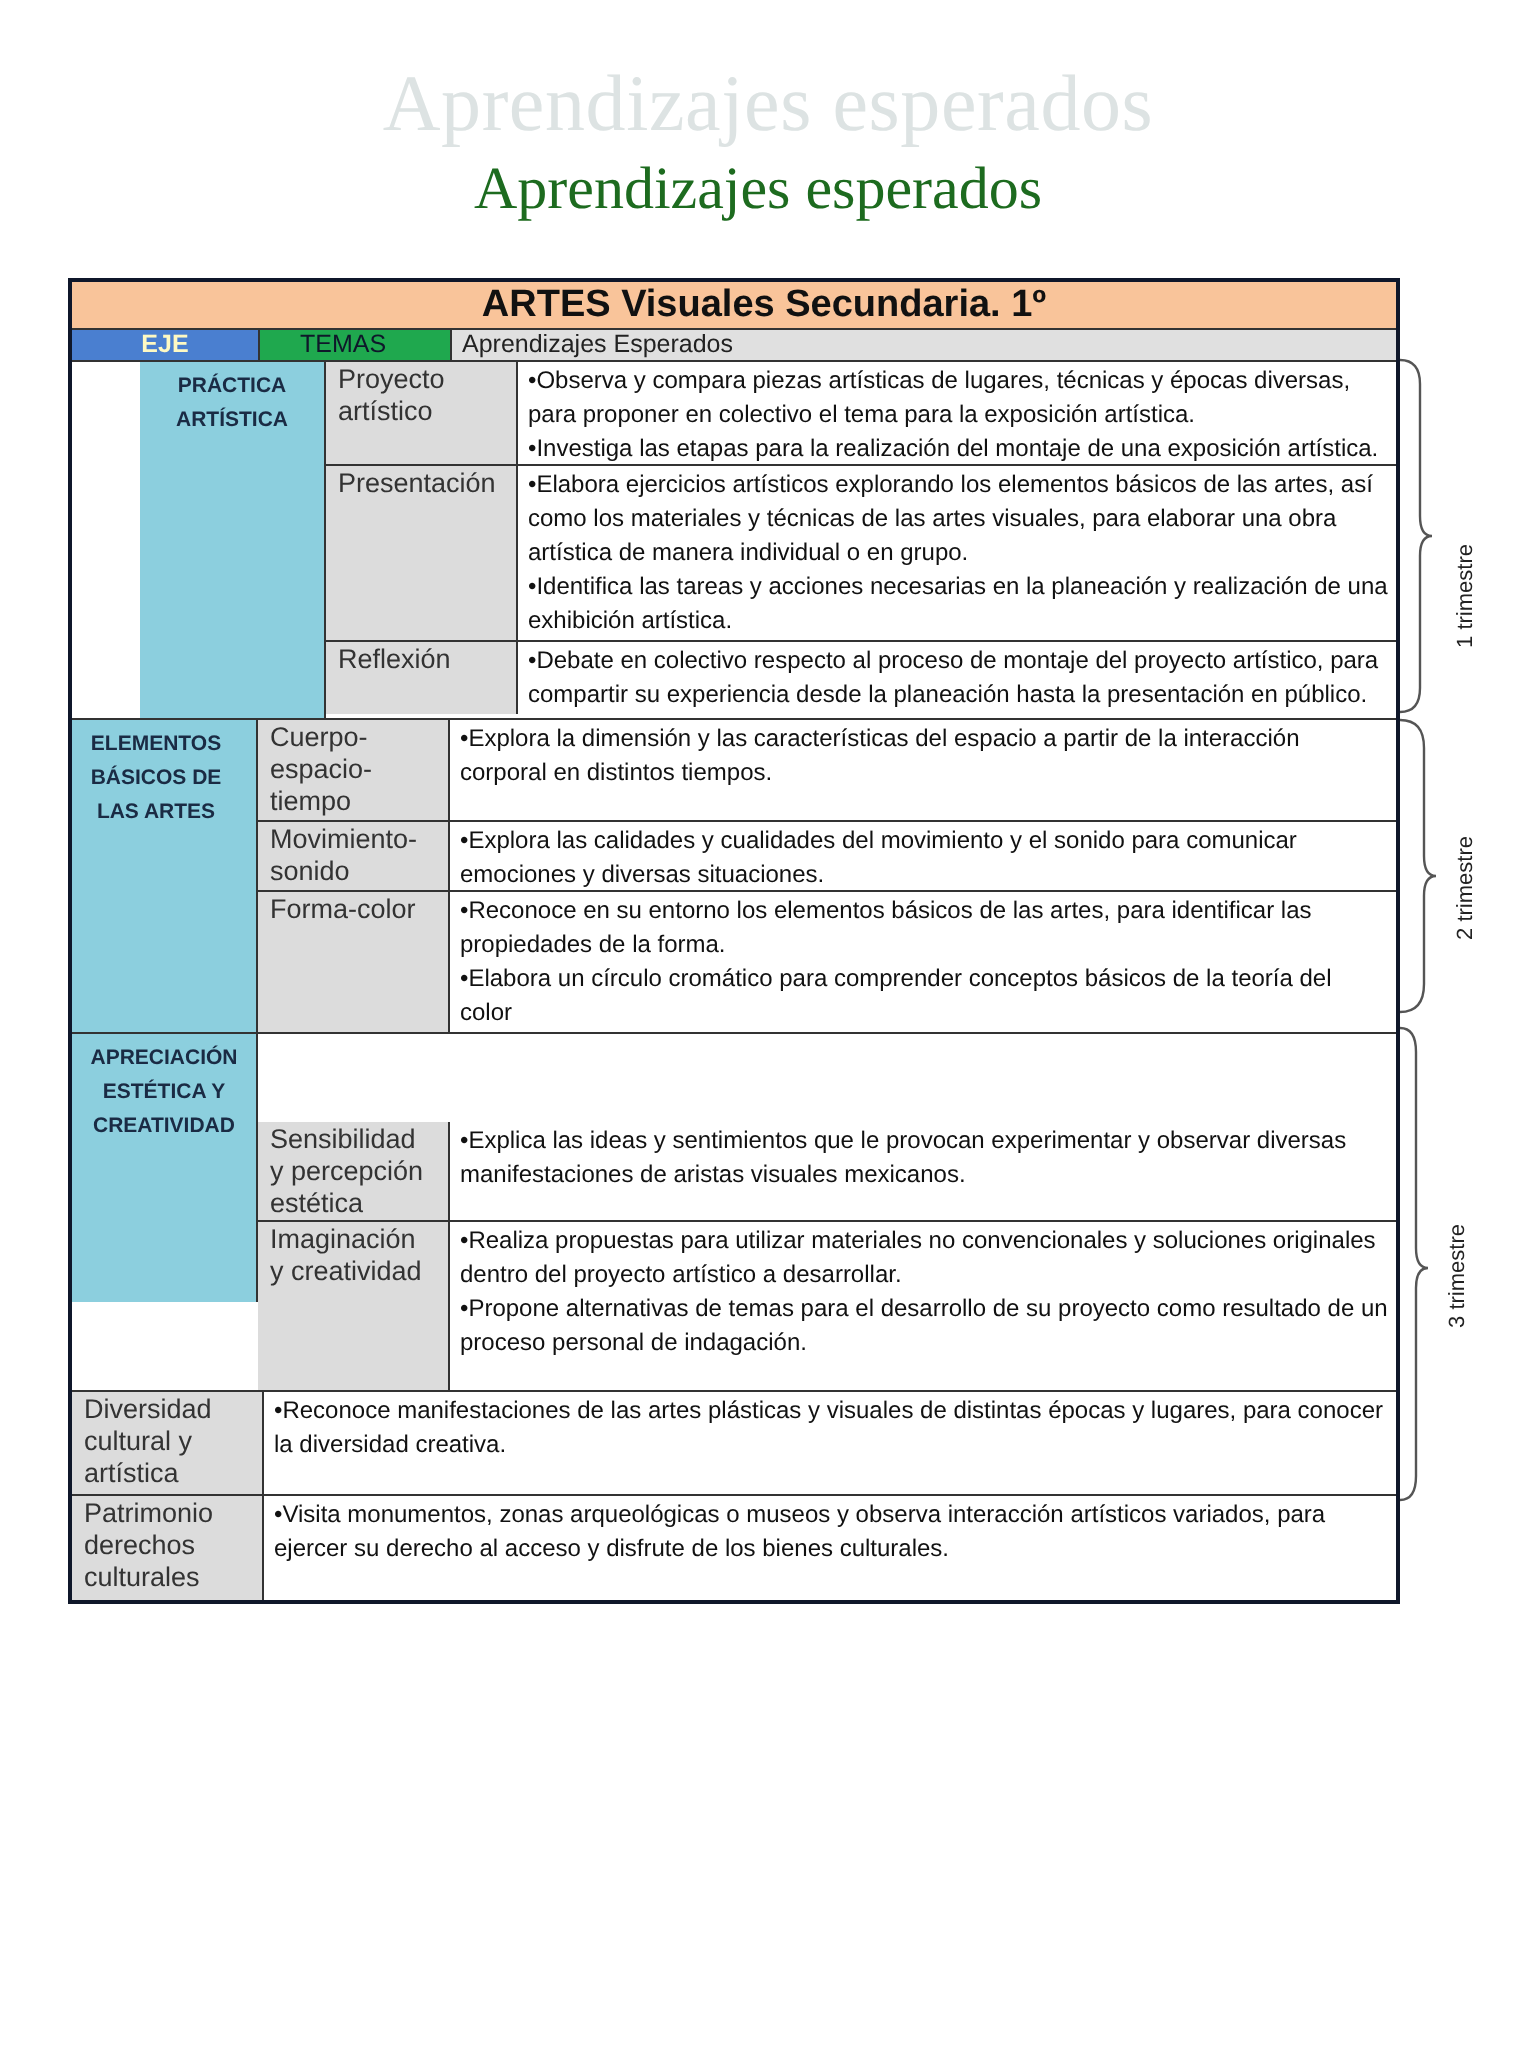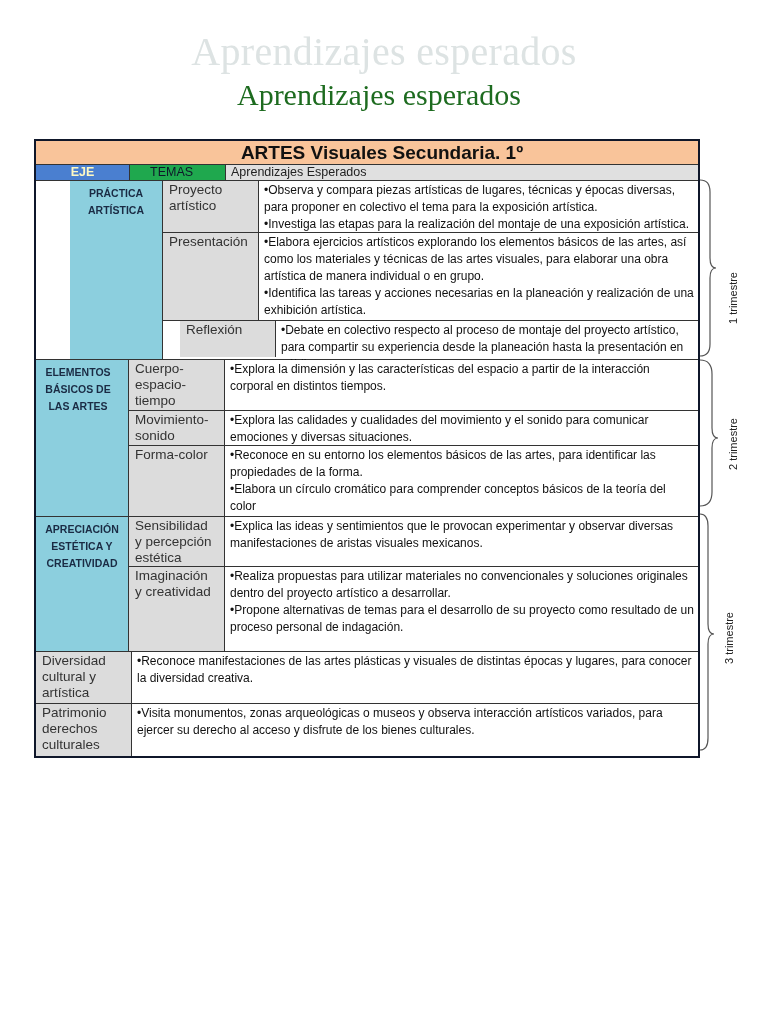--- a/index.html
+++ b/index.html
@@ -50,21 +50,21 @@
           <p>•Investiga las etapas para la realización del montaje de una exposición artística.</p>
         </div>
       </div>
       <div class="row" style="height:87px;">
         <div class="tema">Presentación</div>
         <div class="apr">
           <p>•Elabora ejercicios artísticos explorando los elementos básicos de las artes, así como los materiales y técnicas de las artes visuales, para elaborar una obra artística de manera individual o en grupo.</p>
           <p>•Identifica las tareas y acciones necesarias en la planeación y realización de una exhibición artística.</p>
         </div>
       </div>
-      <div class="row" style="height:36px;padding-left:17px;">
+      <div class="row" style="height:36px;">
         <div class="tema">Reflexión</div>
         <div class="apr">
           <p>•Debate en colectivo respecto al proceso de montaje del proyecto artístico, para compartir su experiencia desde la planeación hasta la presentación en público.</p>
         </div>
       </div>
     </div>
   </div>
 
   <div class="group">
     <div class="eje center" style="height:156px;padding-left:6px;padding-right:14px;">ELEMENTOS BÁSICOS DE LAS ARTES</div>
@@ -87,21 +87,21 @@
           <p>•Reconoce en su entorno los elementos básicos de las artes, para identificar las propiedades de la forma.</p>
           <p>•Elabora un círculo cromático para comprender conceptos básicos de la teoría del color</p>
         </div>
       </div>
     </div>
   </div>
 
   <div class="group">
     <div class="eje center" style="height:134px;padding-left:4px;padding-right:4px;">APRECIACIÓN ESTÉTICA Y CREATIVIDAD</div>
     <div class="rows">
-      <div class="row" style="height:49px;">
+      <div class="row" style="height:49px;margin-top:44px;">
         <div class="tema">Sensibilidad y percepción estética</div>
         <div class="apr">
           <p>•Explica las ideas y sentimientos que le provocan experimentar y observar diversas manifestaciones de aristas visuales mexicanos.</p>
         </div>
       </div>
       <div class="row" style="height:84px;">
         <div class="tema">Imaginación y creatividad</div>
         <div class="apr">
           <p>•Realiza propuestas para utilizar materiales no convencionales y soluciones originales dentro del proyecto artístico a desarrollar.</p>
           <p>•Propone alternativas de temas para el desarrollo de su proyecto como resultado de un proceso personal de indagación.</p>

